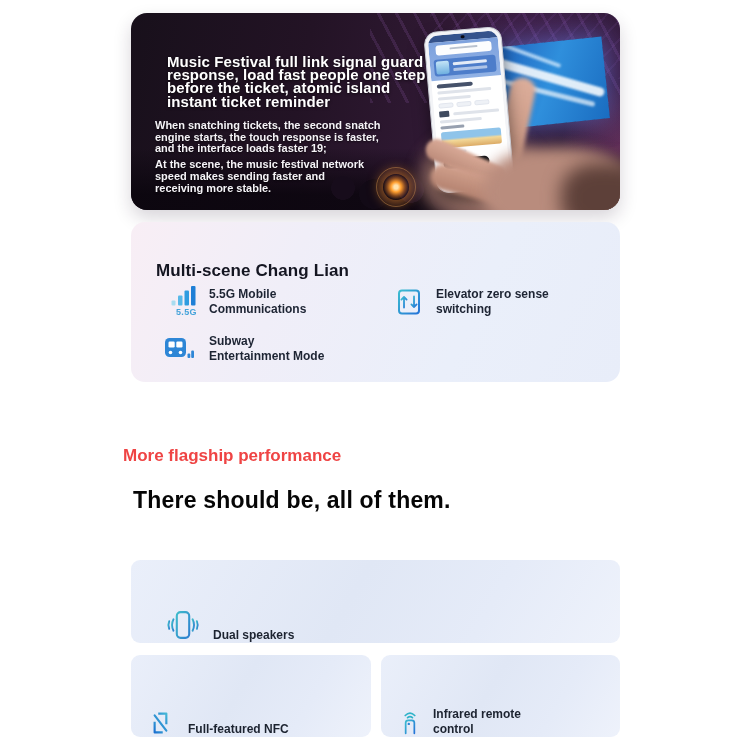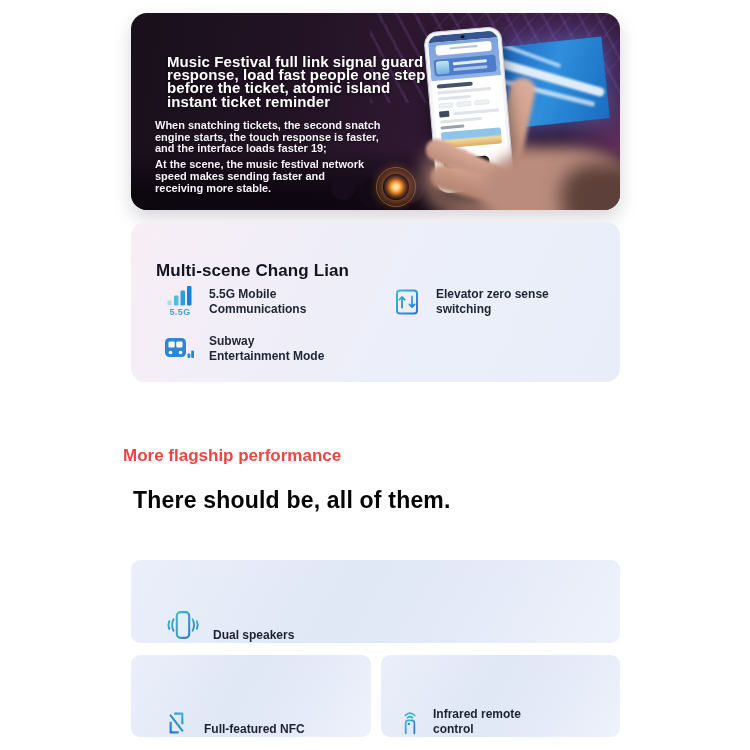--- a/index.html
+++ b/index.html
@@ -96,32 +96,32 @@
                text-shadow:0 1px 2px rgba(0,0,0,.6); }
   .bn-text p + p { margin-top:4px; }
 
   
   .scene-card { position:absolute; left:131px; top:222px; width:489px; height:160px; border-radius:14px;
                 background:linear-gradient(115deg,#f8eef5 0%,#f0eef8 32%,#eaeffa 68%,#e8edf9 100%); }
   .scene-title { position:absolute; left:25px; top:19px; font-size:17px; font-weight:700; color:#141521; letter-spacing:.1px;margin-top:20px; }
   .feature-grid { position:absolute; left:32px; top:56px; width:440px; display:grid;
                   grid-template-columns:227px 1fr; grid-auto-rows:47px; align-items:center; }
   .feature { display:flex; align-items:center; gap:12px; }
-  .f-icon { width:34px; flex:none; display:flex; flex-direction:column; align-items:center; justify-content:center; }
+  .f-icon { width:34px; flex:none; display:flex; flex-direction:column; align-items:flex-end; justify-content:center; }
   .f-caption { font-size:9px; font-weight:700; color:#44a3da; letter-spacing:.4px; margin-top:1px; }
   .f-label { font-size:12px; font-weight:700; line-height:1.22; color:#1d2433; }
 
   
   .kicker { position:absolute; left:123px; top:446px; font-size:17px; font-weight:700; color:#ef4444; }
   .big-head { position:absolute; left:133px; top:487px; font-size:23px; font-weight:700; color:#050505; letter-spacing:.2px; }
 
   .card { position:absolute; border-radius:9px; display:flex; align-items:flex-end;
           background:linear-gradient(120deg,#eaeffa 0%,#e0e7f5 45%,#e5ebf8 72%,#eef2fb 100%); }
   .card-wide { left:131px; top:560px; width:489px; height:83px; padding-left:31px; gap:9px; }
-  .card-nfc  { left:131px; top:655px; width:240px; height:82px; padding-left:32px; gap:14px; }
+  .card-nfc  { left:131px; top:655px; width:240px; height:82px; padding-left:16px; gap:14px; }
   .card-ir   { left:381px; top:655px; width:239px; height:82px; padding-left:16px; gap:10px; }
   .c-label { font-size:12px; font-weight:700; color:#1c2330; line-height:1.25; }
   .c-icon { flex:none; display:flex; align-items:center; justify-content:center; }
 </style>
 </head>
 <body>
 
 <div class="page">
 
   <section class="banner">

